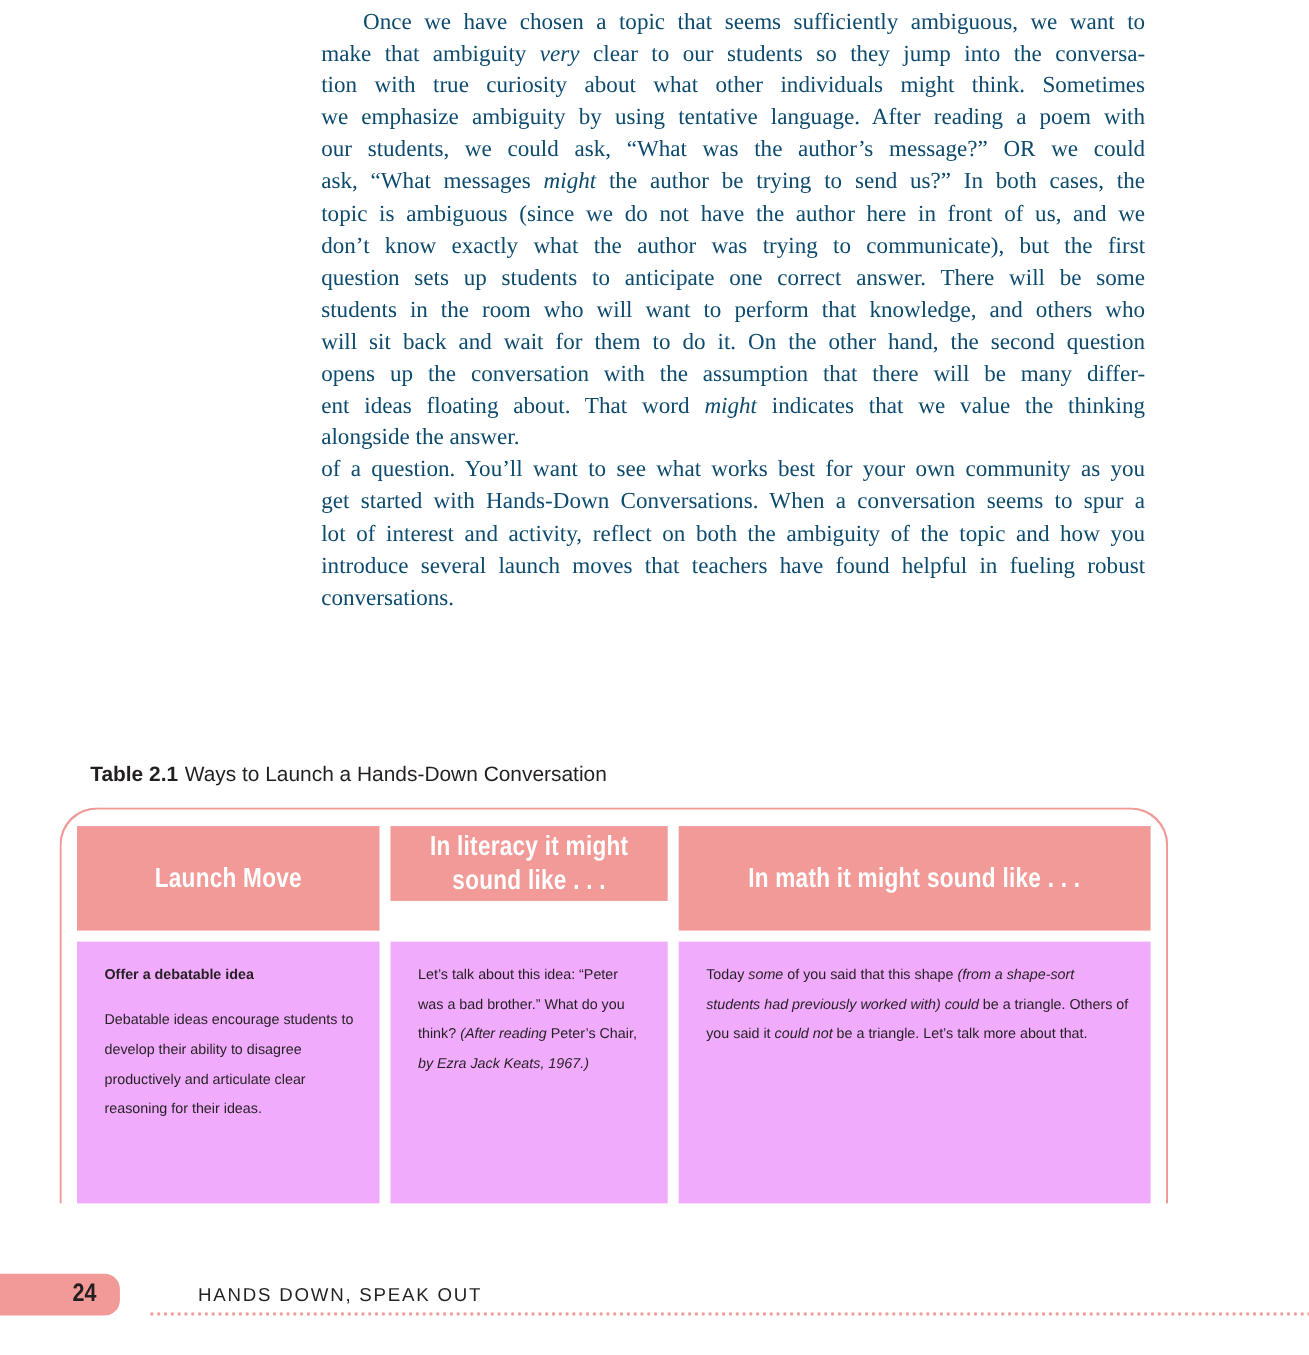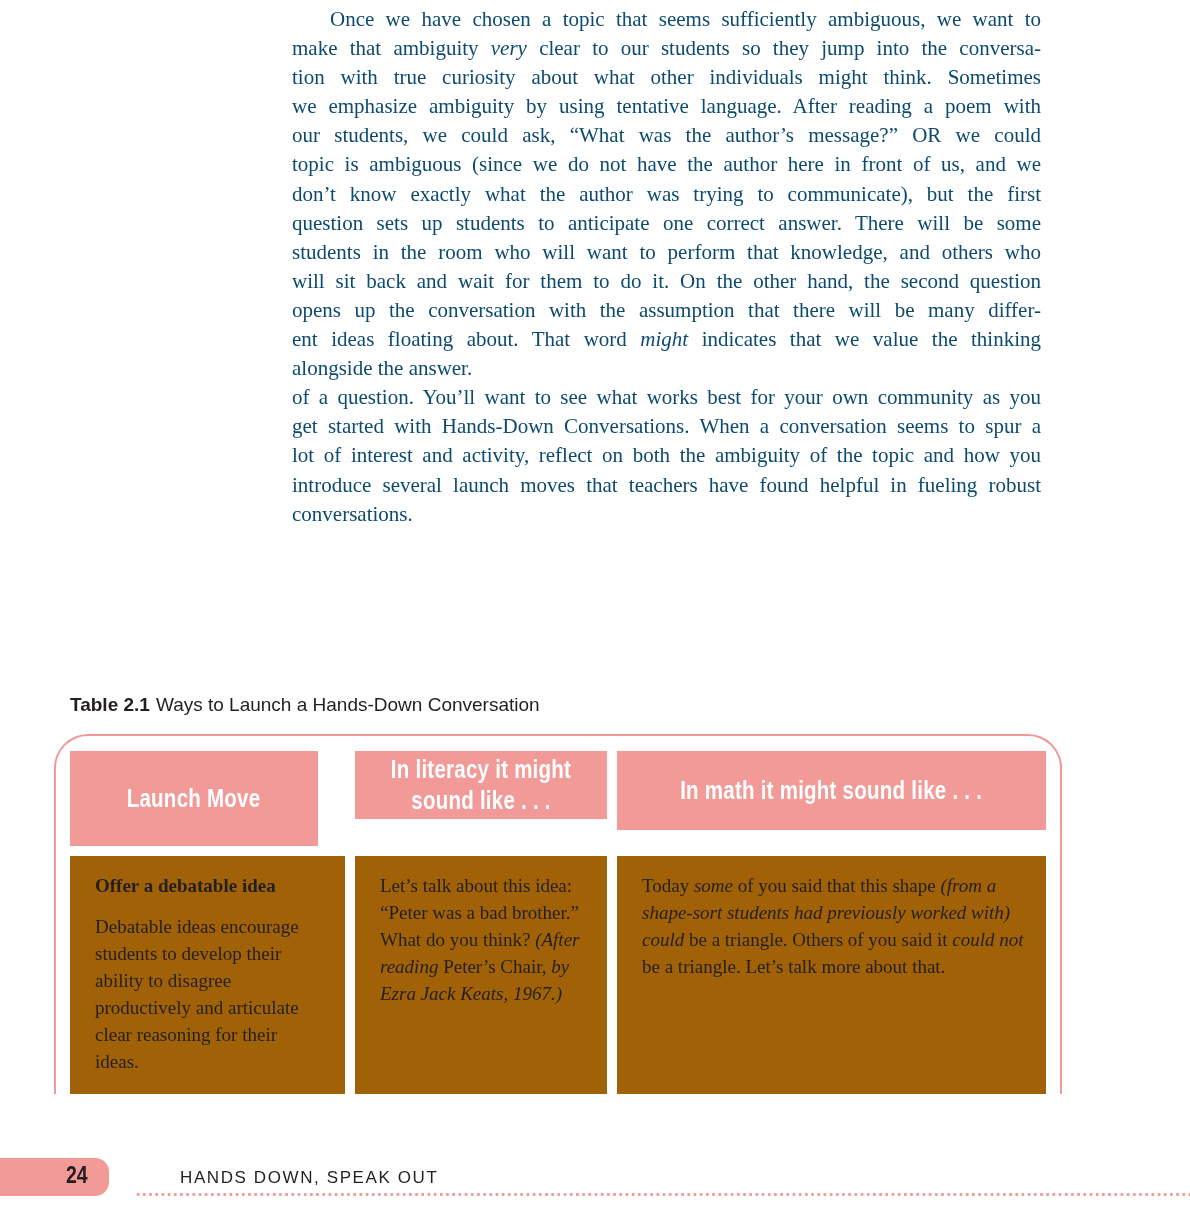--- a/index.html
+++ b/index.html
@@ -7,38 +7,38 @@
   .body-text {
     position: absolute; left: 292px; top: 5px; width: 749px;
     font-family: "Liberation Serif", serif; font-size: 21px; line-height: 29.1px;
     color: #0c4a6e; text-align: justify;
   }
   .body-text .line { display: block; white-space: nowrap; text-align-last: justify; text-align: justify; }
   .body-text .line.last { text-align-last: left; }
   .body-text .indent { padding-left: 38px; }
   .body-text i { }
   .table-caption {
-    position: absolute; left: 70px; top: 694px;
+    position: absolute; left: 82px; top: 694px;
     font-family: "Liberation Sans", sans-serif; font-size: 19px; color: #231f20;
   }
   .table-caption b { font-weight: bold; margin-right: 6px; }
   .frame {
     position: absolute; left: 54px; top: 734px; width: 1004px; height: 400px;
     border: 2px solid #ef9a97; border-bottom: none; border-radius: 34px 34px 0 0;
   }
   .frame-mask { position: absolute; left: 40px; top: 1094px; width: 1040px; height: 60px; background: #fff; }
   .cell { position: absolute; box-sizing: border-box; }
   .hcell {
     background: #f19a97; color: #fff; display: flex; align-items: center; justify-content: center;
     text-align: center; font-family: "Liberation Sans", sans-serif; font-weight: bold;
     font-size: 25px; line-height: 31px; letter-spacing: 0.3px; transform-origin: center;
   }
   .hcell span { display: inline-block; transform: scaleX(0.82); }
   .bcell {
-    background: #a16207; font-family: Liberation Serif, serif; font-size: 19px;
+    background: #f0abfc; font-family: Liberation Sans, sans-serif; font-size: 13px;
     line-height: 27px; color: #231f20; padding: 16px 22px 0 25px;
   }
   .bcell .lead { font-weight: bold; margin-bottom: 14px; display: block; }
   .bcell i { font-style: italic; }
   .footer-tab {
     position: absolute; left: 0; top: 1158px; width: 109px; height: 38px;
     background: #f19a97; border-radius: 0 14px 14px 0;
   }
   .page-number {
     position: absolute; left: 66px; top: 1162px; font-family: "Liberation Sans", sans-serif;
@@ -57,20 +57,21 @@
 </head>
 <body>
 
 <div class="body-text">
   <div id="p1">
       <span class="line indent"><span>Once we have chosen a topic that seems sufficiently ambiguous, we want to</span></span>
       <span class="line"><span>make that ambiguity </span><i>very</i><span> clear to our students so they jump into the conversa-</span></span>
       <span class="line"><span>tion with true curiosity about what other individuals might think. Sometimes</span></span>
       <span class="line"><span>we emphasize ambiguity by using tentative language. After reading a poem with</span></span>
       <span class="line"><span>our students, we could ask, “What was the author’s message?” OR we could</span></span>
+      <span class="line"><span>ask, “What messages </span><i>might</i><span> the author be trying to send us?” In both cases, the</span></span>
       <span class="line"><span>topic is ambiguous (since we do not have the author here in front of us, and we</span></span>
       <span class="line"><span>don’t know exactly what the author was trying to communicate), but the first</span></span>
       <span class="line"><span>question sets up students to anticipate one correct answer. There will be some</span></span>
       <span class="line"><span>students in the room who will want to perform that knowledge, and others who</span></span>
       <span class="line"><span>will sit back and wait for them to do it. On the other hand, the second question</span></span>
       <span class="line"><span>opens up the conversation with the assumption that there will be many differ-</span></span>
       <span class="line"><span>ent ideas floating about. That word </span><i>might</i><span> indicates that we value the thinking</span></span>
       <span class="line last"><span>alongside the answer.</span></span>
     </div>
   <div id="p2">
@@ -82,27 +83,27 @@
     </div>
 </div>
 
 <div class="table-caption">
   <b>Table 2.1</b><span>Ways to Launch a Hands-Down Conversation</span>
 </div>
 
 <div class="frame"></div>
 
 <div>
-  <div class="cell hcell" style="left:70px;top:751px;width:248px;height:95px;">
+  <div class="cell hcell" style="left:70px;top:751px;width:275px;height:95px;">
       <span>Launch Move</span>
     </div>
   <div class="cell hcell" style="left:355px;top:751px;width:252px;height:68px;">
       <span style="width:230px;">In literacy it might sound like . . .</span>
     </div>
-  <div class="cell hcell" style="left:617px;top:751px;width:429px;height:79px;">
+  <div class="cell hcell" style="left:617px;top:751px;width:429px;height:95px;">
       <span style="white-space:nowrap;">In math it might sound like . . .</span>
     </div>
 
   <div class="cell bcell" style="left:70px;top:856px;width:275px;height:240px;">
     <span class="lead">Offer a debatable idea</span>
     <span>Debatable ideas encourage students to develop their ability to disagree productively and articulate clear reasoning for their ideas.</span>
   </div>
   <div class="cell bcell" style="left:355px;top:856px;width:252px;height:240px;padding-right:20px;">
     <span><span>Let’s talk about this idea: “Peter was a bad brother.” What do you think? </span><i>(After reading</i><span> Peter’s Chair, </span><i>by Ezra Jack Keats, 1967.)</i><span></span></span>
   </div>

